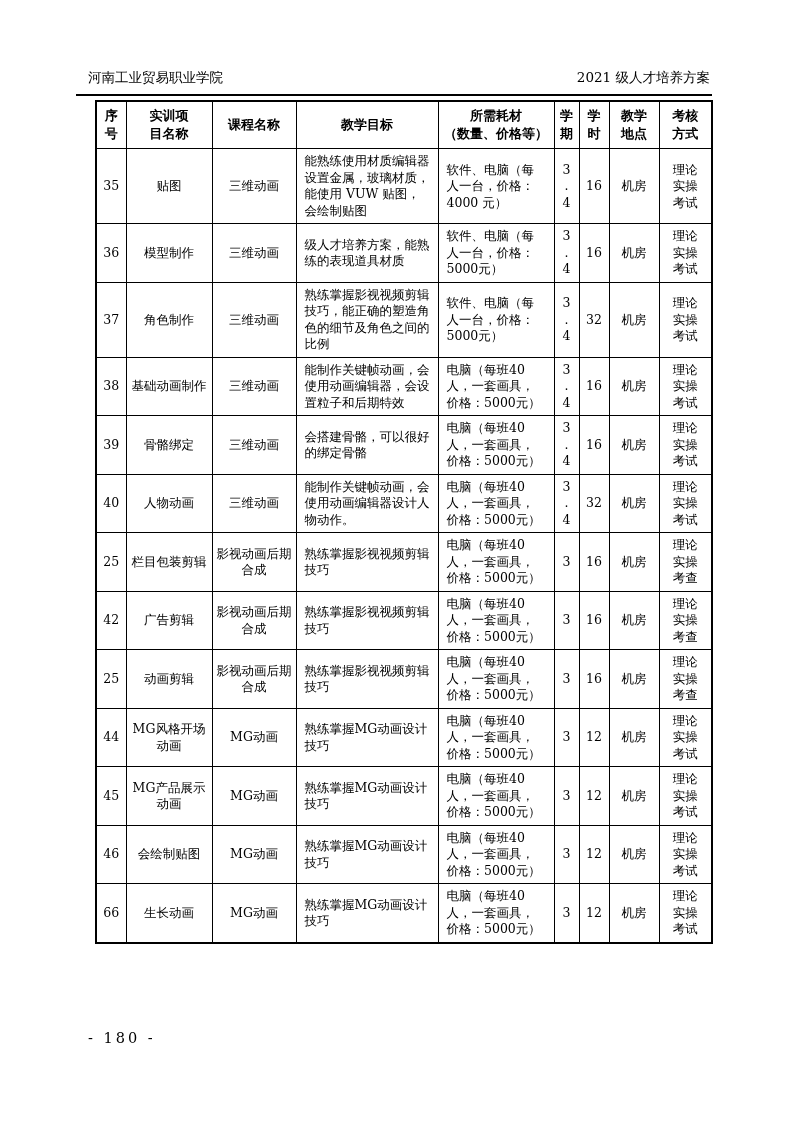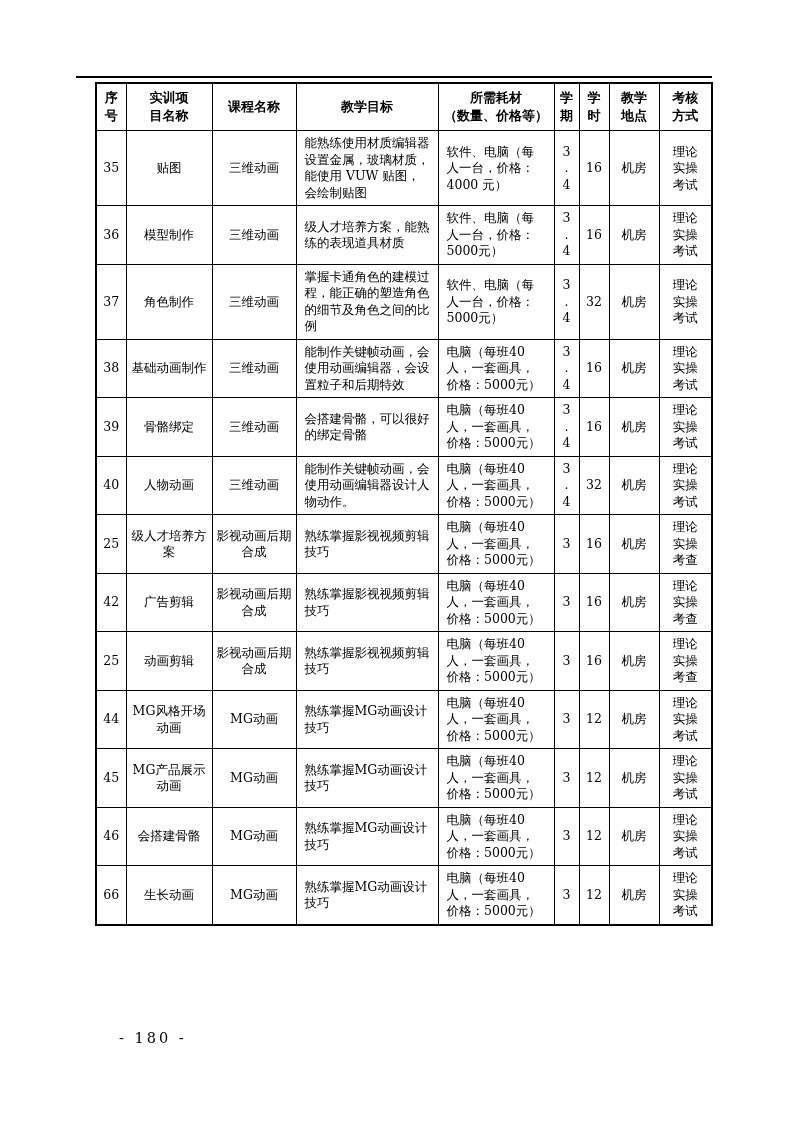--- a/index.html
+++ b/index.html
@@ -70,27 +70,30 @@
   .training-table td.col-semester,
   .training-table td.col-hours {
     padding: 4px 1px;
   }
   .page-footer {
     position: absolute;
     left: 88px;
     top: 1030px;
     font-size: 14.5px;
     letter-spacing: 3px;
-    margin-left: 31px;
   }
 </style>
 </head>
 <body>
 
 <div class="content">
+  <div class="doc-header">
+    <span>河南工业贸易职业学院</span>
+    <span>2021 级人才培养方案</span>
+  </div>
   <div class="header-rule"></div>
 
   <table class="training-table">
     <colgroup>
         <col style="width: 30px;">
         <col style="width: 86px;">
         <col style="width: 84px;">
         <col style="width: 142px;">
         <col style="width: 116px;">
         <col style="width: 25px;">
@@ -146,21 +149,21 @@
           <td class="col-hours">16</td>
           <td class="col-location">机房</td>
           <td class="col-assessment">理论
 实操
 考试</td>
         </tr>
         <tr>
           <td class="col-no">37</td>
           <td class="col-project">角色制作</td>
           <td class="col-course">三维动画</td>
-          <td class="col-objective">掌握卡通角色的建模过程，能正确的塑造角色的细节及角色之间的比例</td>
+          <td class="col-objective">熟练掌握影视视频剪辑技巧，能正确的塑造角色的细节及角色之间的比例</td>
           <td class="col-materials">软件、电脑（每人一台，价格：5000元）</td>
           <td class="col-semester">3
 .
 4</td>
           <td class="col-hours">32</td>
           <td class="col-location">机房</td>
           <td class="col-assessment">理论
 实操
 考试</td>
         </tr>
@@ -204,21 +207,21 @@
 .
 4</td>
           <td class="col-hours">32</td>
           <td class="col-location">机房</td>
           <td class="col-assessment">理论
 实操
 考试</td>
         </tr>
         <tr>
           <td class="col-no">25</td>
-          <td class="col-project">级人才培养方案</td>
+          <td class="col-project">栏目包装剪辑</td>
           <td class="col-course">影视动画后期合成</td>
           <td class="col-objective">熟练掌握影视视频剪辑技巧</td>
           <td class="col-materials">电脑（每班40人，一套画具，价格：5000元）</td>
           <td class="col-semester">3</td>
           <td class="col-hours">16</td>
           <td class="col-location">机房</td>
           <td class="col-assessment">理论
 实操
 考查</td>
         </tr>
@@ -269,21 +272,21 @@
           <td class="col-materials">电脑（每班40人，一套画具，价格：5000元）</td>
           <td class="col-semester">3</td>
           <td class="col-hours">12</td>
           <td class="col-location">机房</td>
           <td class="col-assessment">理论
 实操
 考试</td>
         </tr>
         <tr>
           <td class="col-no">46</td>
-          <td class="col-project">会搭建骨骼</td>
+          <td class="col-project">会绘制贴图</td>
           <td class="col-course">MG动画</td>
           <td class="col-objective">熟练掌握MG动画设计技巧</td>
           <td class="col-materials">电脑（每班40人，一套画具，价格：5000元）</td>
           <td class="col-semester">3</td>
           <td class="col-hours">12</td>
           <td class="col-location">机房</td>
           <td class="col-assessment">理论
 实操
 考试</td>
         </tr>

